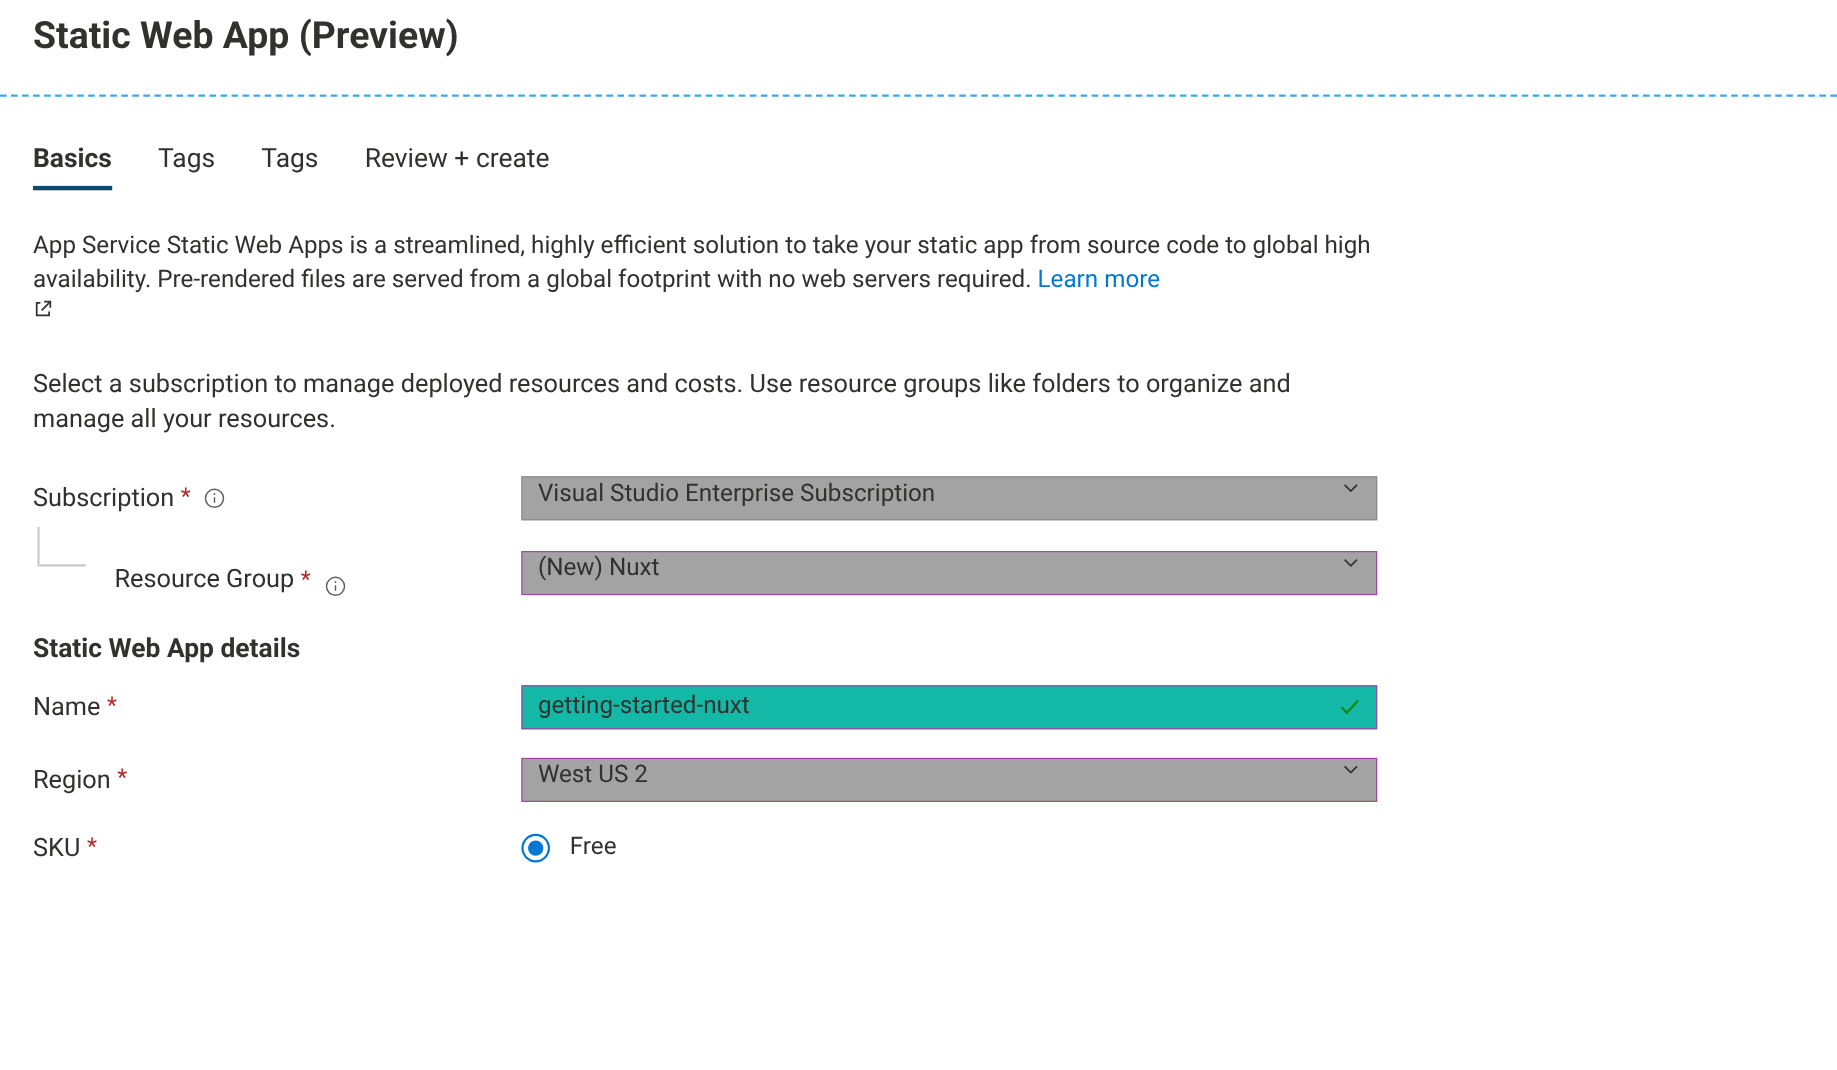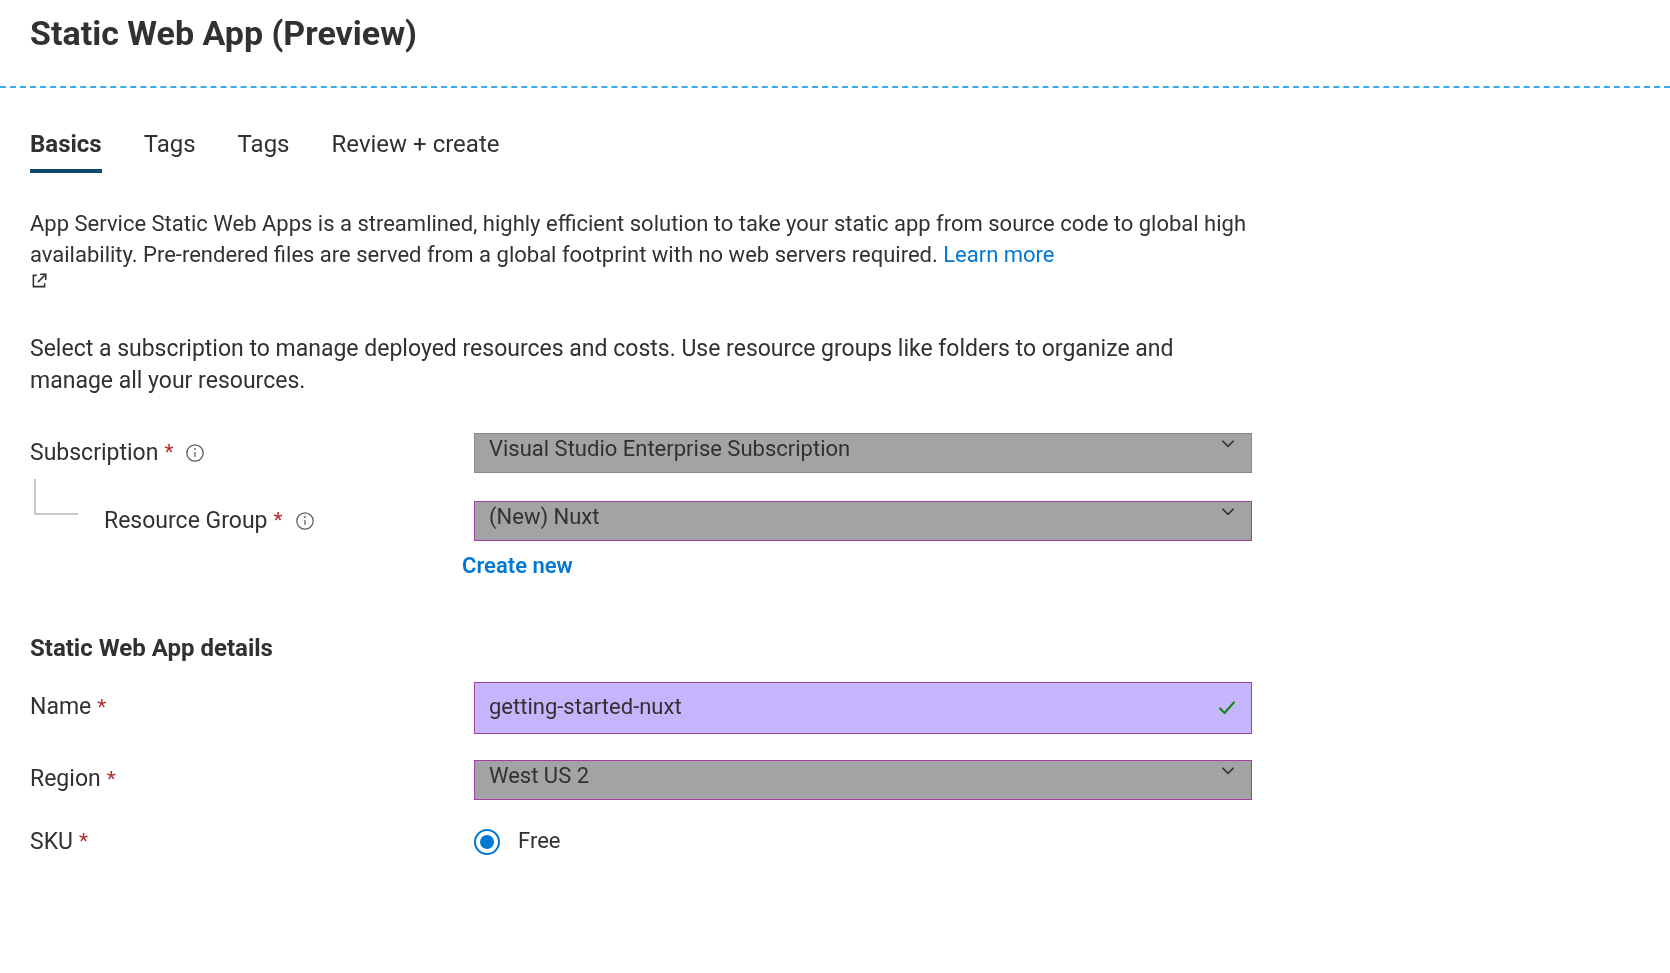--- a/index.html
+++ b/index.html
@@ -64,31 +64,31 @@
       padding: 0 14px;
       font-size: 22px;
       cursor: pointer;
       background: #a3a3a3;
     }
     .select.purple { border-color: #a040a0; }
     .select .value { flex: 1; }
     .select .chev { color: #323130; }
     .input {
       width: 778px;
-      height: 52px;
+      height: 40px;
       border: 1px solid #a040a0;
       display: flex;
       align-items: center;
       padding: 0 14px;
       font-size: 22px;
-      background: #c4b5fd;
+      background: #14b8a6;
     }
     .input .value { flex: 1; }
     .input .check { color: #0d8a0d; }
-    .indent-wrap { display: flex; align-items: center; }
+    .indent-wrap { display: flex; align-items: flex-end; }
     .indent-line {
       width: 50px; height: 44px; position: relative; margin-right: 24px;
     }
     .indent-line::before {
       content: ""; position: absolute; left: 4px; top: -20px; width: 0; height: 34px; border-left: 2px solid #c8c8c8;
     }
     .indent-line::after {
       content: ""; position: absolute; left: 4px; top: 14px; width: 44px; height: 0; border-top: 2px solid #c8c8c8;
     }
     .sublink-row { margin-left: 432px; margin-top: 6px; margin-bottom: 50px; }
@@ -178,23 +178,20 @@
       </div>
       <div class="select purple">
         <span class="value">(New) Nuxt</span>
         <span class="chev">
           <svg width="18" height="18" viewBox="0 0 16 16" fill="none" stroke="#323130" stroke-width="1.4">
               <path d="M3 6 L8 11 L13 6"></path>
             </svg>
         </span>
       </div>
     </div>
-    <div class="sublink-row">
-      <a class="sublink">Create new</a>
-    </div>
 
     <div class="section2">
       <div class="section-head">Static Web App details</div>
 
       <div class="row">
         <div class="label-col">
           <span class="label-text">Name</span>
           <span class="req">*</span>
         </div>
         <div class="input">

